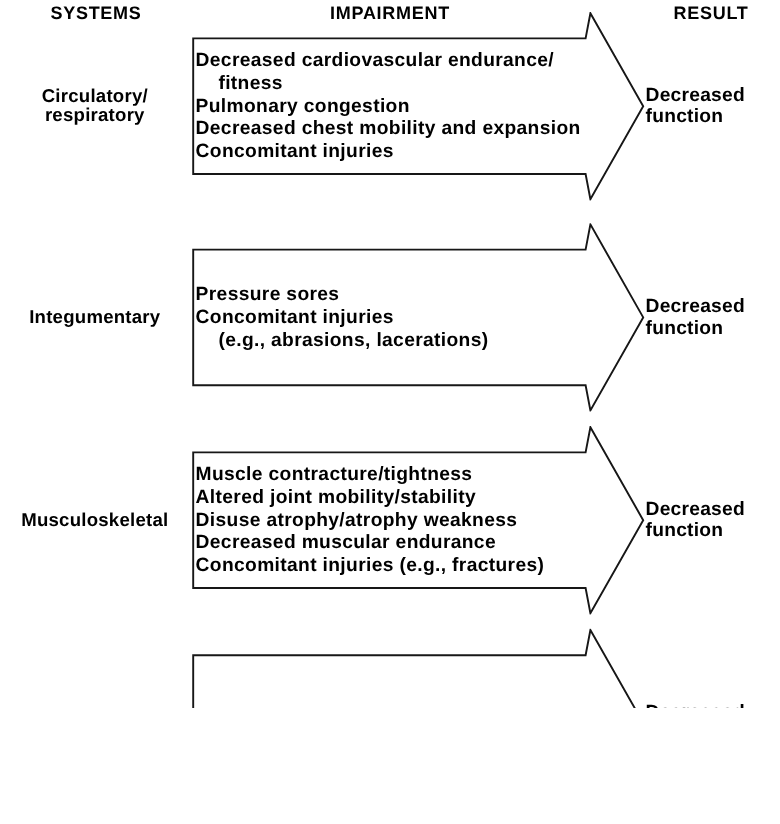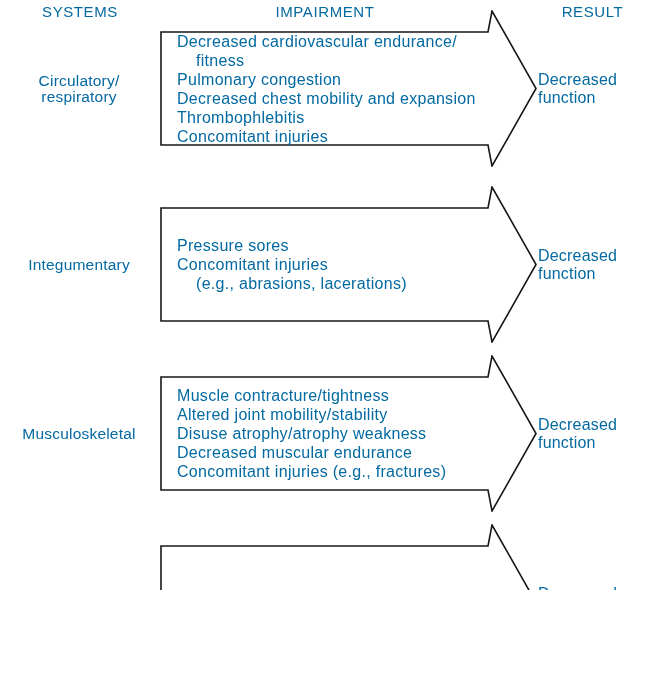--- a/index.html
+++ b/index.html
@@ -2,22 +2,23 @@
 <html><head>
 <meta charset="utf-8">
 <style>
   html, body { margin: 0; padding: 0; background: #ffffff; }
   .page {
     position: relative;
     width: 650px;
     height: 590px;
     background: #ffffff;
     font-family: "Liberation Sans", sans-serif;
-    color: #0369a1;
+    color: #000000;
     overflow: hidden;
+    font-weight: bold;
   }
   .hdr {
     position: absolute;
     top: 3px;
     font-size: 15px;
     letter-spacing: 0.6px;
     text-align: center;
     white-space: nowrap;
   }
   #hdr-systems    { left: 0;     width: 160px; }
@@ -32,21 +33,21 @@
 
   .syscol {
     position: absolute; left: 0; top: 0; height: 100%; width: 158px;
     display: flex; flex-direction: column; justify-content: center; align-items: center;
     font-size: 15.5px; line-height: 16px; letter-spacing: 0.2px;
     text-align: center; white-space: nowrap;
   }
   .arrow { position: absolute; left: 160px; top: 0; }
   .impcol {
     position: absolute; left: 161px; top: 22px; width: 344px; height: 113px;
-    box-sizing: border-box; padding-left: 16px;
+    box-sizing: border-box; padding-left: 2px;
     display: flex; flex-direction: column; justify-content: center;
     font-size: 16px; line-height: 19px; letter-spacing: 0.3px;
     white-space: nowrap;
   }
   .impline.indent { padding-left: 19px; }
   .rescol {
     position: absolute; left: 538px; top: 0; height: 100%; width: 112px;
     display: flex; flex-direction: column; justify-content: center; align-items: flex-start;
     font-size: 16px; line-height: 18px; letter-spacing: 0.2px;
     text-align: center; white-space: nowrap;
@@ -66,21 +67,20 @@
         </svg>
         <div class="syscol">
           <div class="sysline">Circulatory/</div>
           <div class="sysline">respiratory</div>
         </div>
         <div class="impcol">
           <div class="impline">Decreased cardiovascular endurance/</div>
           <div class="impline indent">fitness</div>
           <div class="impline">Pulmonary congestion</div>
           <div class="impline">Decreased chest mobility and expansion</div>
-          <div class="impline">Thrombophlebitis</div>
           <div class="impline">Concomitant injuries</div>
         </div>
         <div class="rescol">
           <div class="resline">Decreased</div>
           <div class="resline">function</div>
         </div>
       </div>
       <div class="row row-1">
         <svg class="arrow" width="378" height="157" viewBox="0 0 378 157">
           <polygon points="1,22 328,22 332,1 376,78.5 332,156 328,135 1,135" fill="#ffffff" stroke="#171717" stroke-width="1.6"></polygon>

